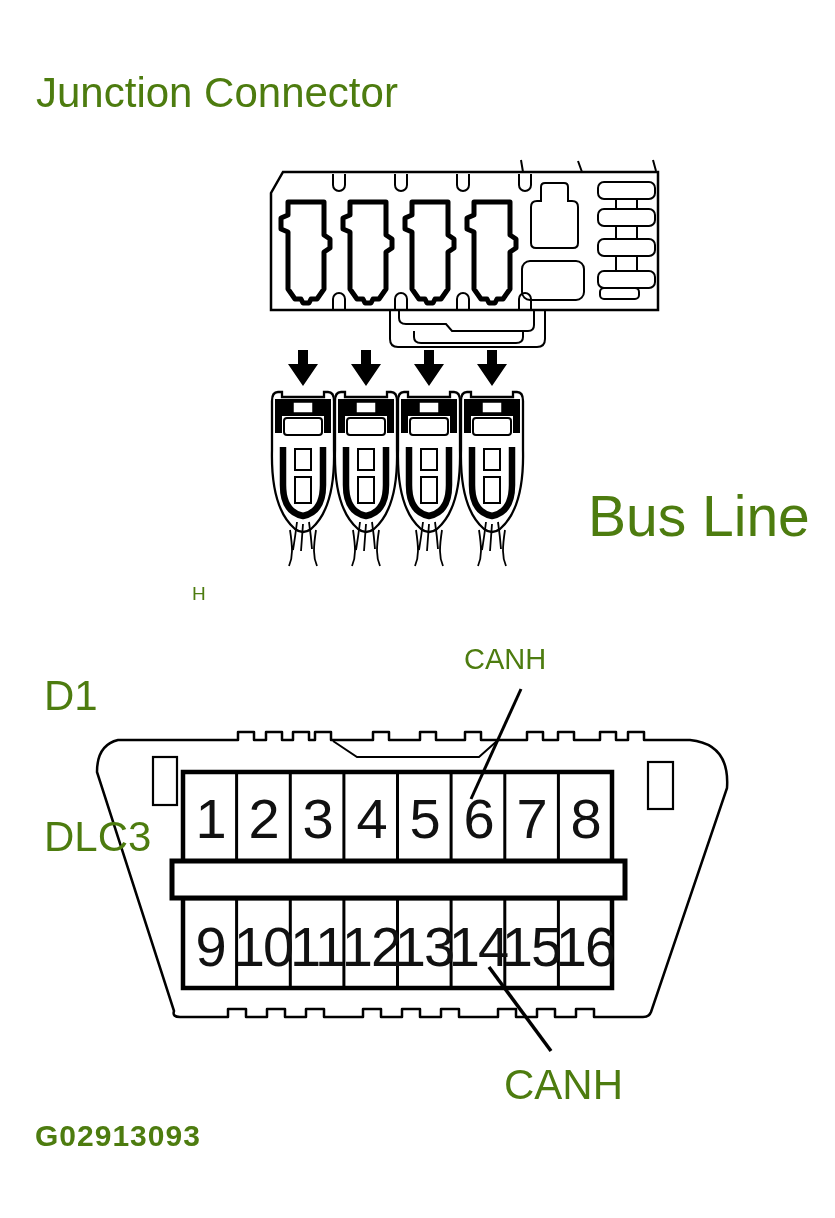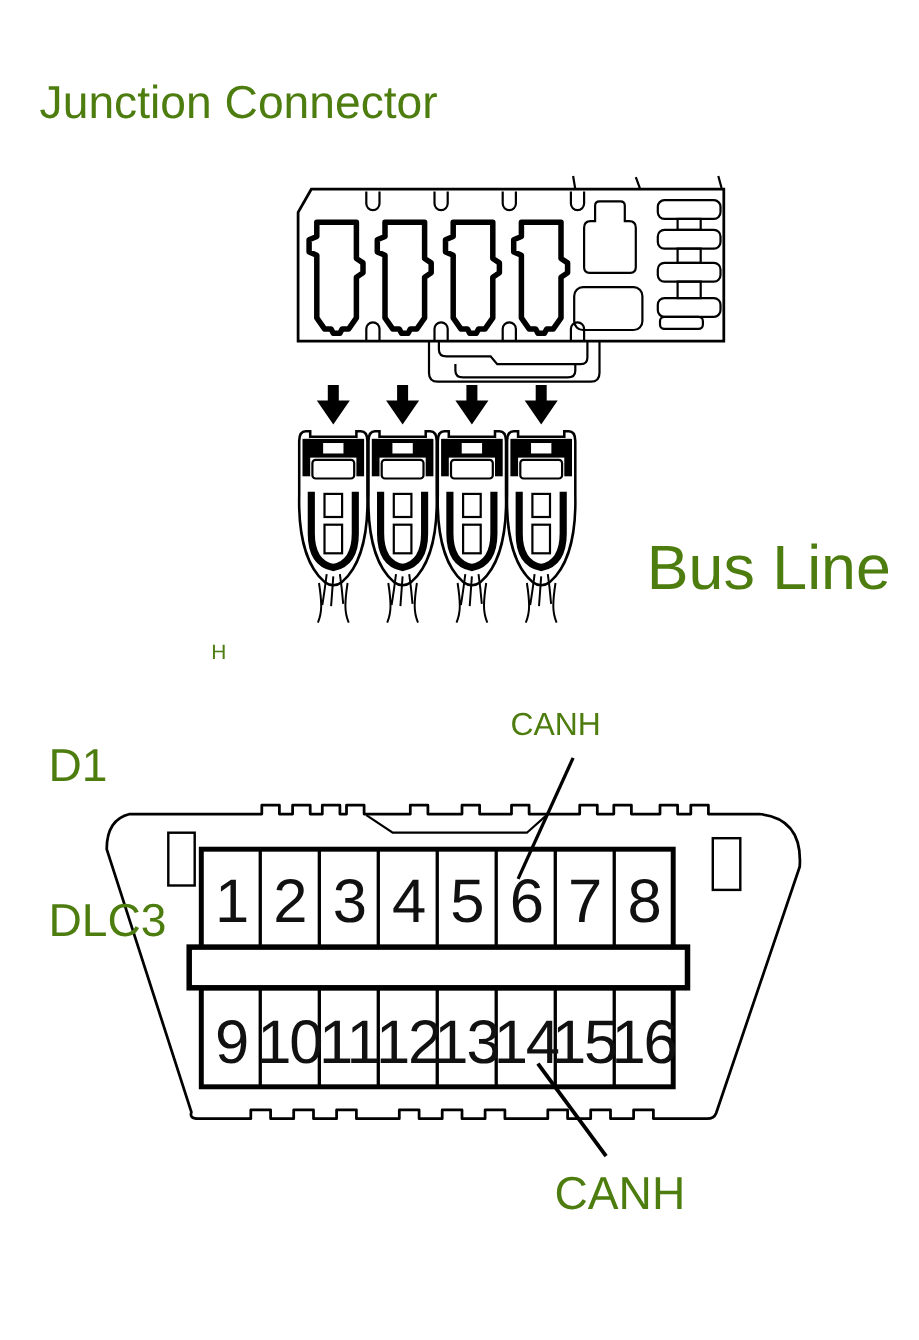--- a/index.html
+++ b/index.html
@@ -157,13 +157,14 @@
   <div class="t dlc-label">
     <div>D1</div>
     <div>DLC3</div>
   </div>
 
   <div class="t h-mark">H</div>
 
   <div class="t canh">CANH</div>
   <div class="t canl">CANH</div>
 
+  <div class="t figid">G02913093</div>
 </div>
 
 </body></html>

